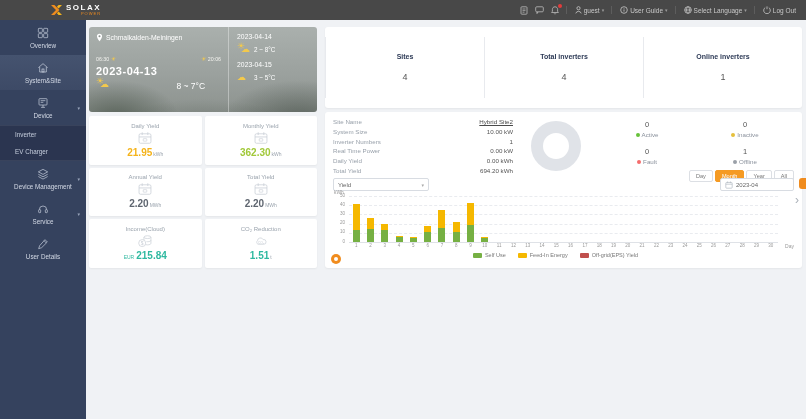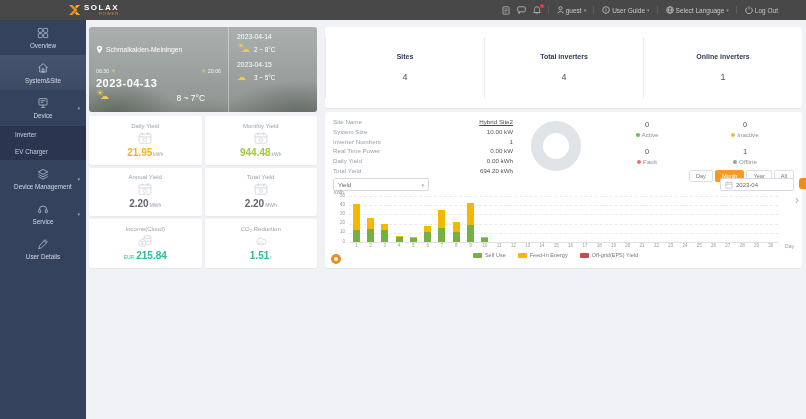--- a/index.html
+++ b/index.html
@@ -2,21 +2,21 @@
 <html><head>
 <meta charset="utf-8">
 <style>
   * { margin:0; padding:0; box-sizing:border-box; }
   html,body { width:806px; height:419px; overflow:hidden; }
   body { font-family:"Liberation Sans", sans-serif; background:#f4f5f8; color:#555; }
   .app { position:relative; width:806px; height:419px; }
 
   
   .topbar { position:absolute; left:0; top:0; width:806px; height:20px; background:#484848;
-            display:flex; align-items:center; padding:0 28px; z-index:5; }
+            display:flex; align-items:center; padding:0 10px; z-index:5; }
   .logo { display:flex; align-items:center; gap:3px; margin-left:40px; }
   .logo svg { display:block; }
   .brand-txt { display:flex; flex-direction:column; line-height:1; }
   .brand-name { color:#fff; font-weight:bold; font-size:8px; letter-spacing:1.5px; }
   .brand-sub { color:#f08c1e; font-size:4px; letter-spacing:1px; align-self:flex-end; }
   .tb-right { margin-left:auto; display:flex; align-items:center; gap:7px; color:#c9c9c9; font-size:6.5px; }
   .tb-ic { position:relative; display:inline-flex; align-items:center; color:#bdbdbd; cursor:pointer; }
   .tb-ic svg { display:block; }
   .badge { position:absolute; top:-2px; right:-3px; width:4px; height:4px; border-radius:50%; background:#e43b3b; }
   .tb-group { display:inline-flex; align-items:center; gap:2px; padding-left:8px; border-left:1px solid #5d5d5d; cursor:pointer; }
@@ -36,21 +36,21 @@
   .main { position:absolute; left:86px; top:20px; width:720px; height:399px; background:#f0f2f5; }
   .card { background:#fff; border-radius:3px; box-shadow:0 1px 2px rgba(0,0,0,.05); }
 
   
   .weather { position:absolute; left:3px; top:7px; width:228px; height:85px; border-radius:3px; overflow:hidden; color:#fff;
      background:
        radial-gradient(ellipse 90px 55px at 12% 108%, rgba(62,74,62,.65), transparent 70%),
        radial-gradient(ellipse 110px 60px at 92% 112%, rgba(56,66,58,.6), transparent 70%),
        radial-gradient(ellipse 120px 40px at 50% 120%, rgba(90,100,92,.5), transparent 75%),
        linear-gradient(180deg,#aab0ad 0%, #9ba19e 55%, #8d938f 100%); }
-  .w-left { position:absolute; left:0; top:0; width:61%; height:100%; padding:18px 7px; }
+  .w-left { position:absolute; left:0; top:0; width:61%; height:100%; padding:6px 7px; }
   .w-right { position:absolute; right:0; top:0; width:39%; height:100%; border-left:1px solid rgba(255,255,255,.35); padding:6px 8px; }
   .w-loc { display:flex; align-items:center; gap:3px; font-size:6.8px; }
   .w-sun-row { display:flex; justify-content:space-between; align-items:center; margin-top:13px; font-size:5.3px; color:#f2f2ee; }
   .w-sun-row .sun-g { color:#f3c94c; font-size:6px; }
   .w-date { font-size:11px; font-weight:bold; margin-top:3px; letter-spacing:.5px; }
   .w-bottom { display:flex; align-items:flex-end; justify-content:space-between; margin-top:2px; padding-right:16px; }
   .wicon { position:relative; width:16px; height:12px; color:#f3c94c; }
   .wicon .g1 { position:absolute; left:0; top:-3px; font-size:9px; }
   .wicon .g2 { position:absolute; left:4px; top:0; font-size:9px; }
   .w-temp { font-size:8.5px; }
@@ -328,21 +328,21 @@
         </div>
         <div class="y-card">
           <div class="y-label">Monthly Yield</div>
           <span class="y-ic">
             <svg width="16" height="14" viewBox="0 0 22 20">
               <rect x="2.5" y="4" width="17" height="13.5" rx="2" fill="none" stroke="currentColor" stroke-width="1.1"></rect>
               <path d="M2.5 8.5h17M7 1.8v4M15 1.8v4" fill="none" stroke="currentColor" stroke-width="1.1"></path>
               <rect x="8.5" y="11" width="5" height="3.5" rx="0.5" fill="none" stroke="currentColor" stroke-width="0.9"></rect>
             </svg>
           </span>
-          <div class="y-value" style="color: rgb(162, 201, 58);"><span>944.48</span><span class="unit">kWh</span></div>
+          <div class="y-value" style="color: rgb(162, 201, 58);"><span>362.30</span><span class="unit">kWh</span></div>
         </div>
         <div class="y-card">
           <div class="y-label">Annual Yield</div>
           <span class="y-ic">
             <svg width="16" height="14" viewBox="0 0 22 20">
               <rect x="2.5" y="4" width="17" height="13.5" rx="2" fill="none" stroke="currentColor" stroke-width="1.1"></rect>
               <path d="M2.5 8.5h17M7 1.8v4M15 1.8v4" fill="none" stroke="currentColor" stroke-width="1.1"></path>
               <rect x="8.5" y="11" width="5" height="3.5" rx="0.5" fill="none" stroke="currentColor" stroke-width="0.9"></rect>
             </svg>
           </span>

